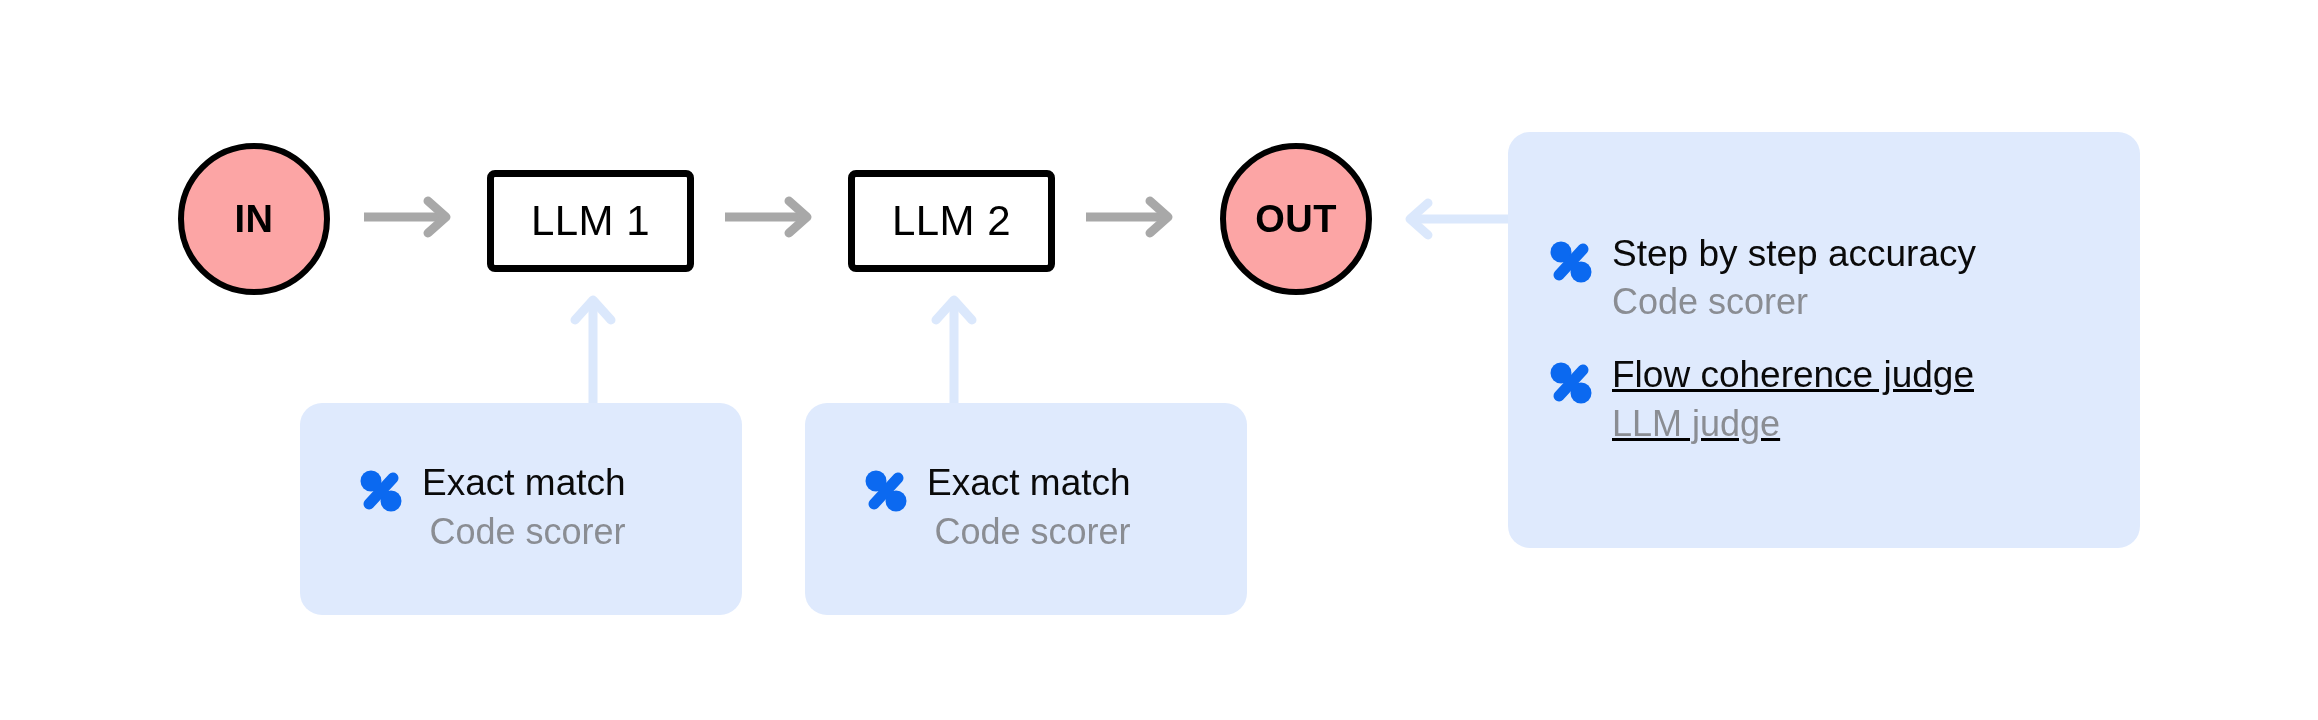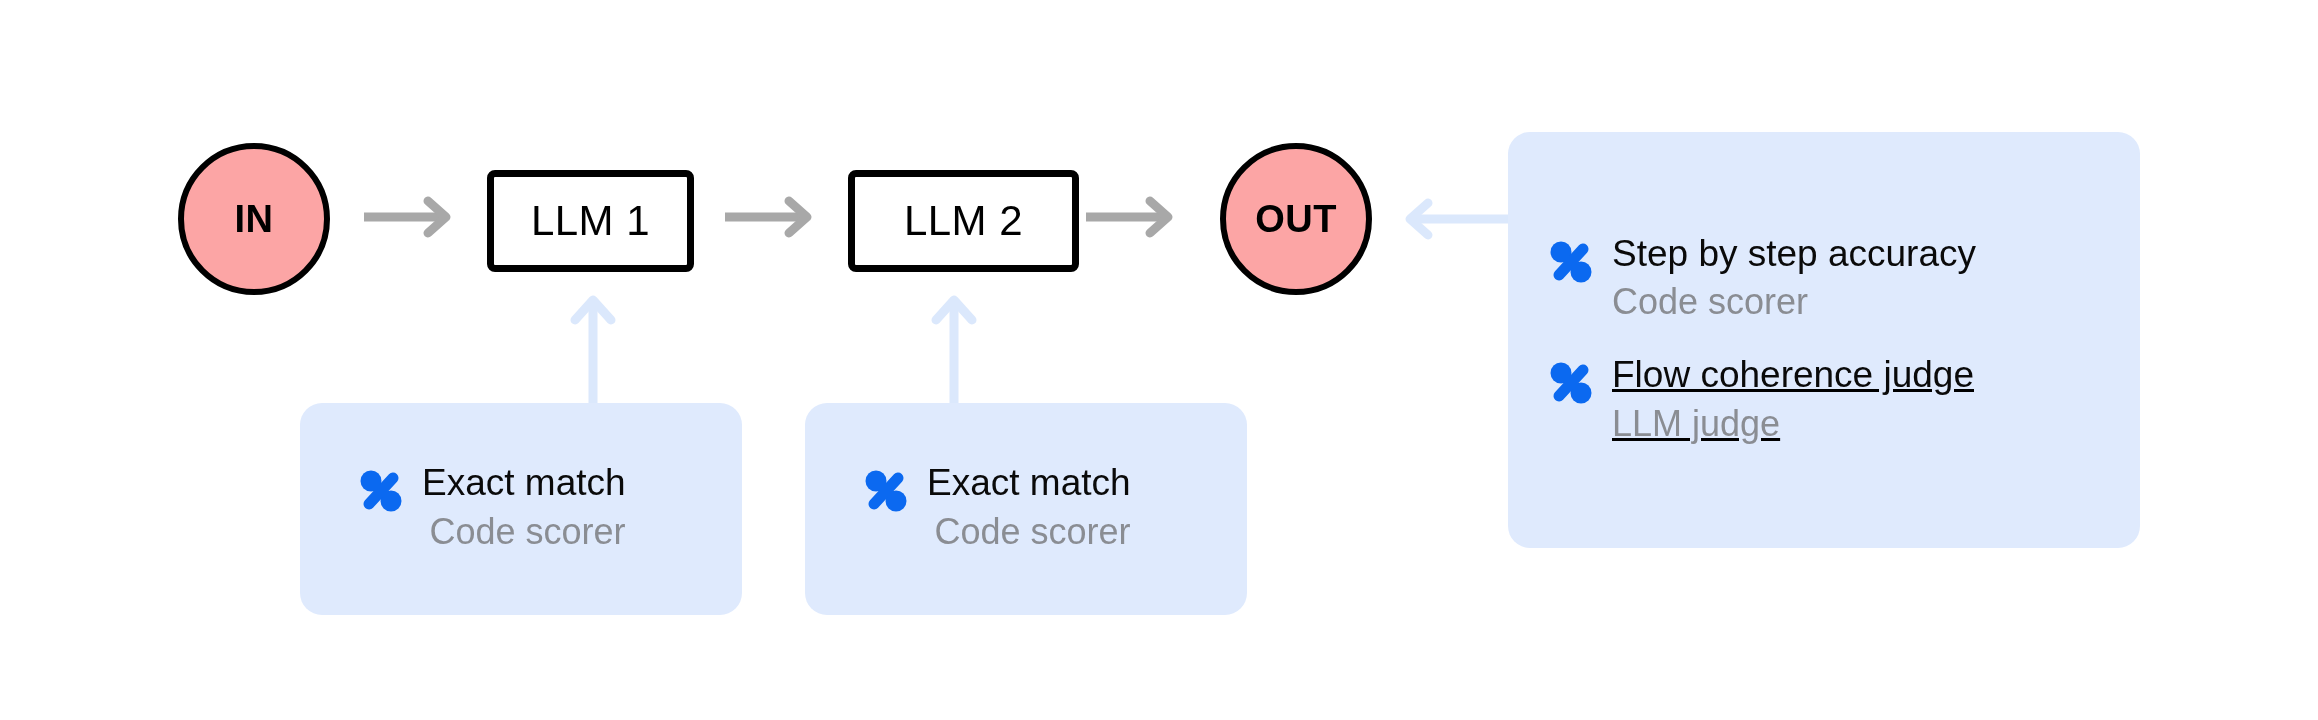--- a/index.html
+++ b/index.html
@@ -140,21 +140,21 @@
     <span class="node-label">LLM 1</span>
   </div>
 
   <div class="arrow-h" style="left:725px; top:195px; width:96px;">
     <svg width="96" height="44" viewBox="0 0 96 44">
       <line x1="0" y1="22" x2="80" y2="22" stroke="#a8a8a8" stroke-width="9"></line>
       <polyline points="64,6 82,22 64,38" fill="none" stroke="#a8a8a8" stroke-width="9" stroke-linecap="round" stroke-linejoin="round"></polyline>
     </svg>
   </div>
 
-  <div class="node-box" style="left:848px; top:170px; width:231px;">
+  <div class="node-box" style="left:848px; top:170px; width:207px;">
     <span class="node-label">LLM 2</span>
   </div>
 
   <div class="arrow-h" style="left:1086px; top:195px; width:96px;">
     <svg width="96" height="44" viewBox="0 0 96 44">
       <line x1="0" y1="22" x2="80" y2="22" stroke="#a8a8a8" stroke-width="9"></line>
       <polyline points="64,6 82,22 64,38" fill="none" stroke="#a8a8a8" stroke-width="9" stroke-linecap="round" stroke-linejoin="round"></polyline>
     </svg>
   </div>
 

